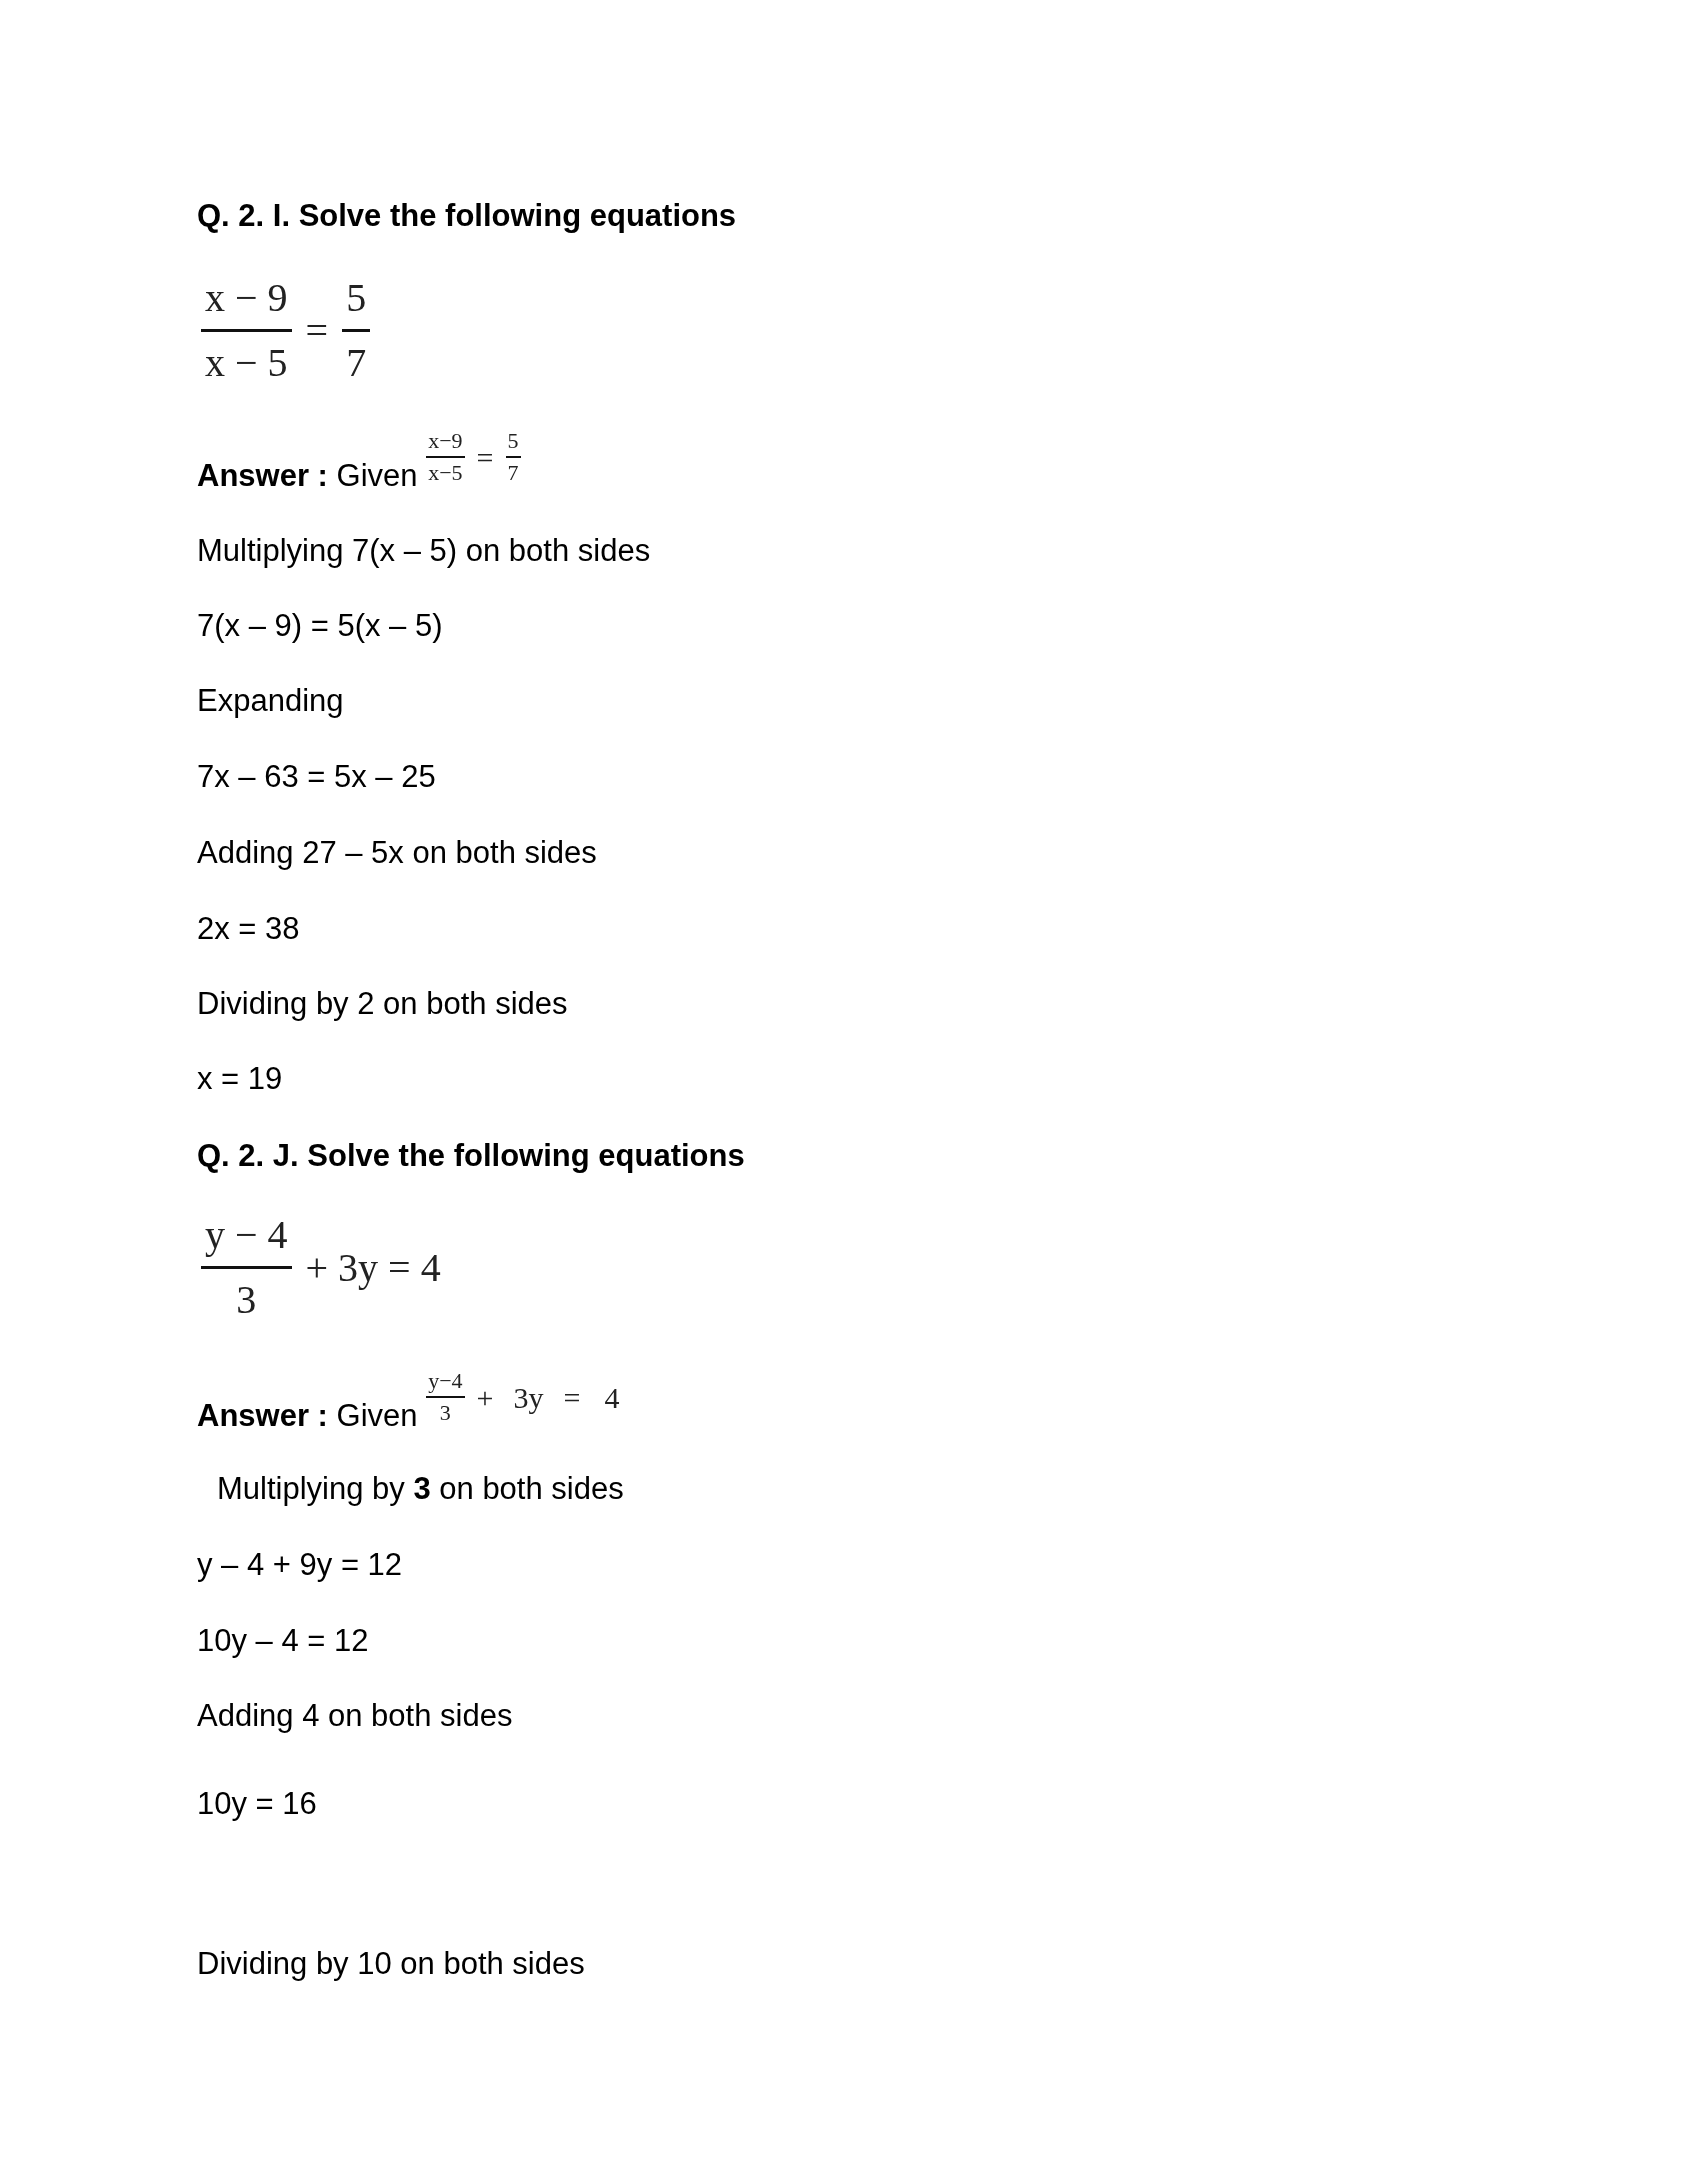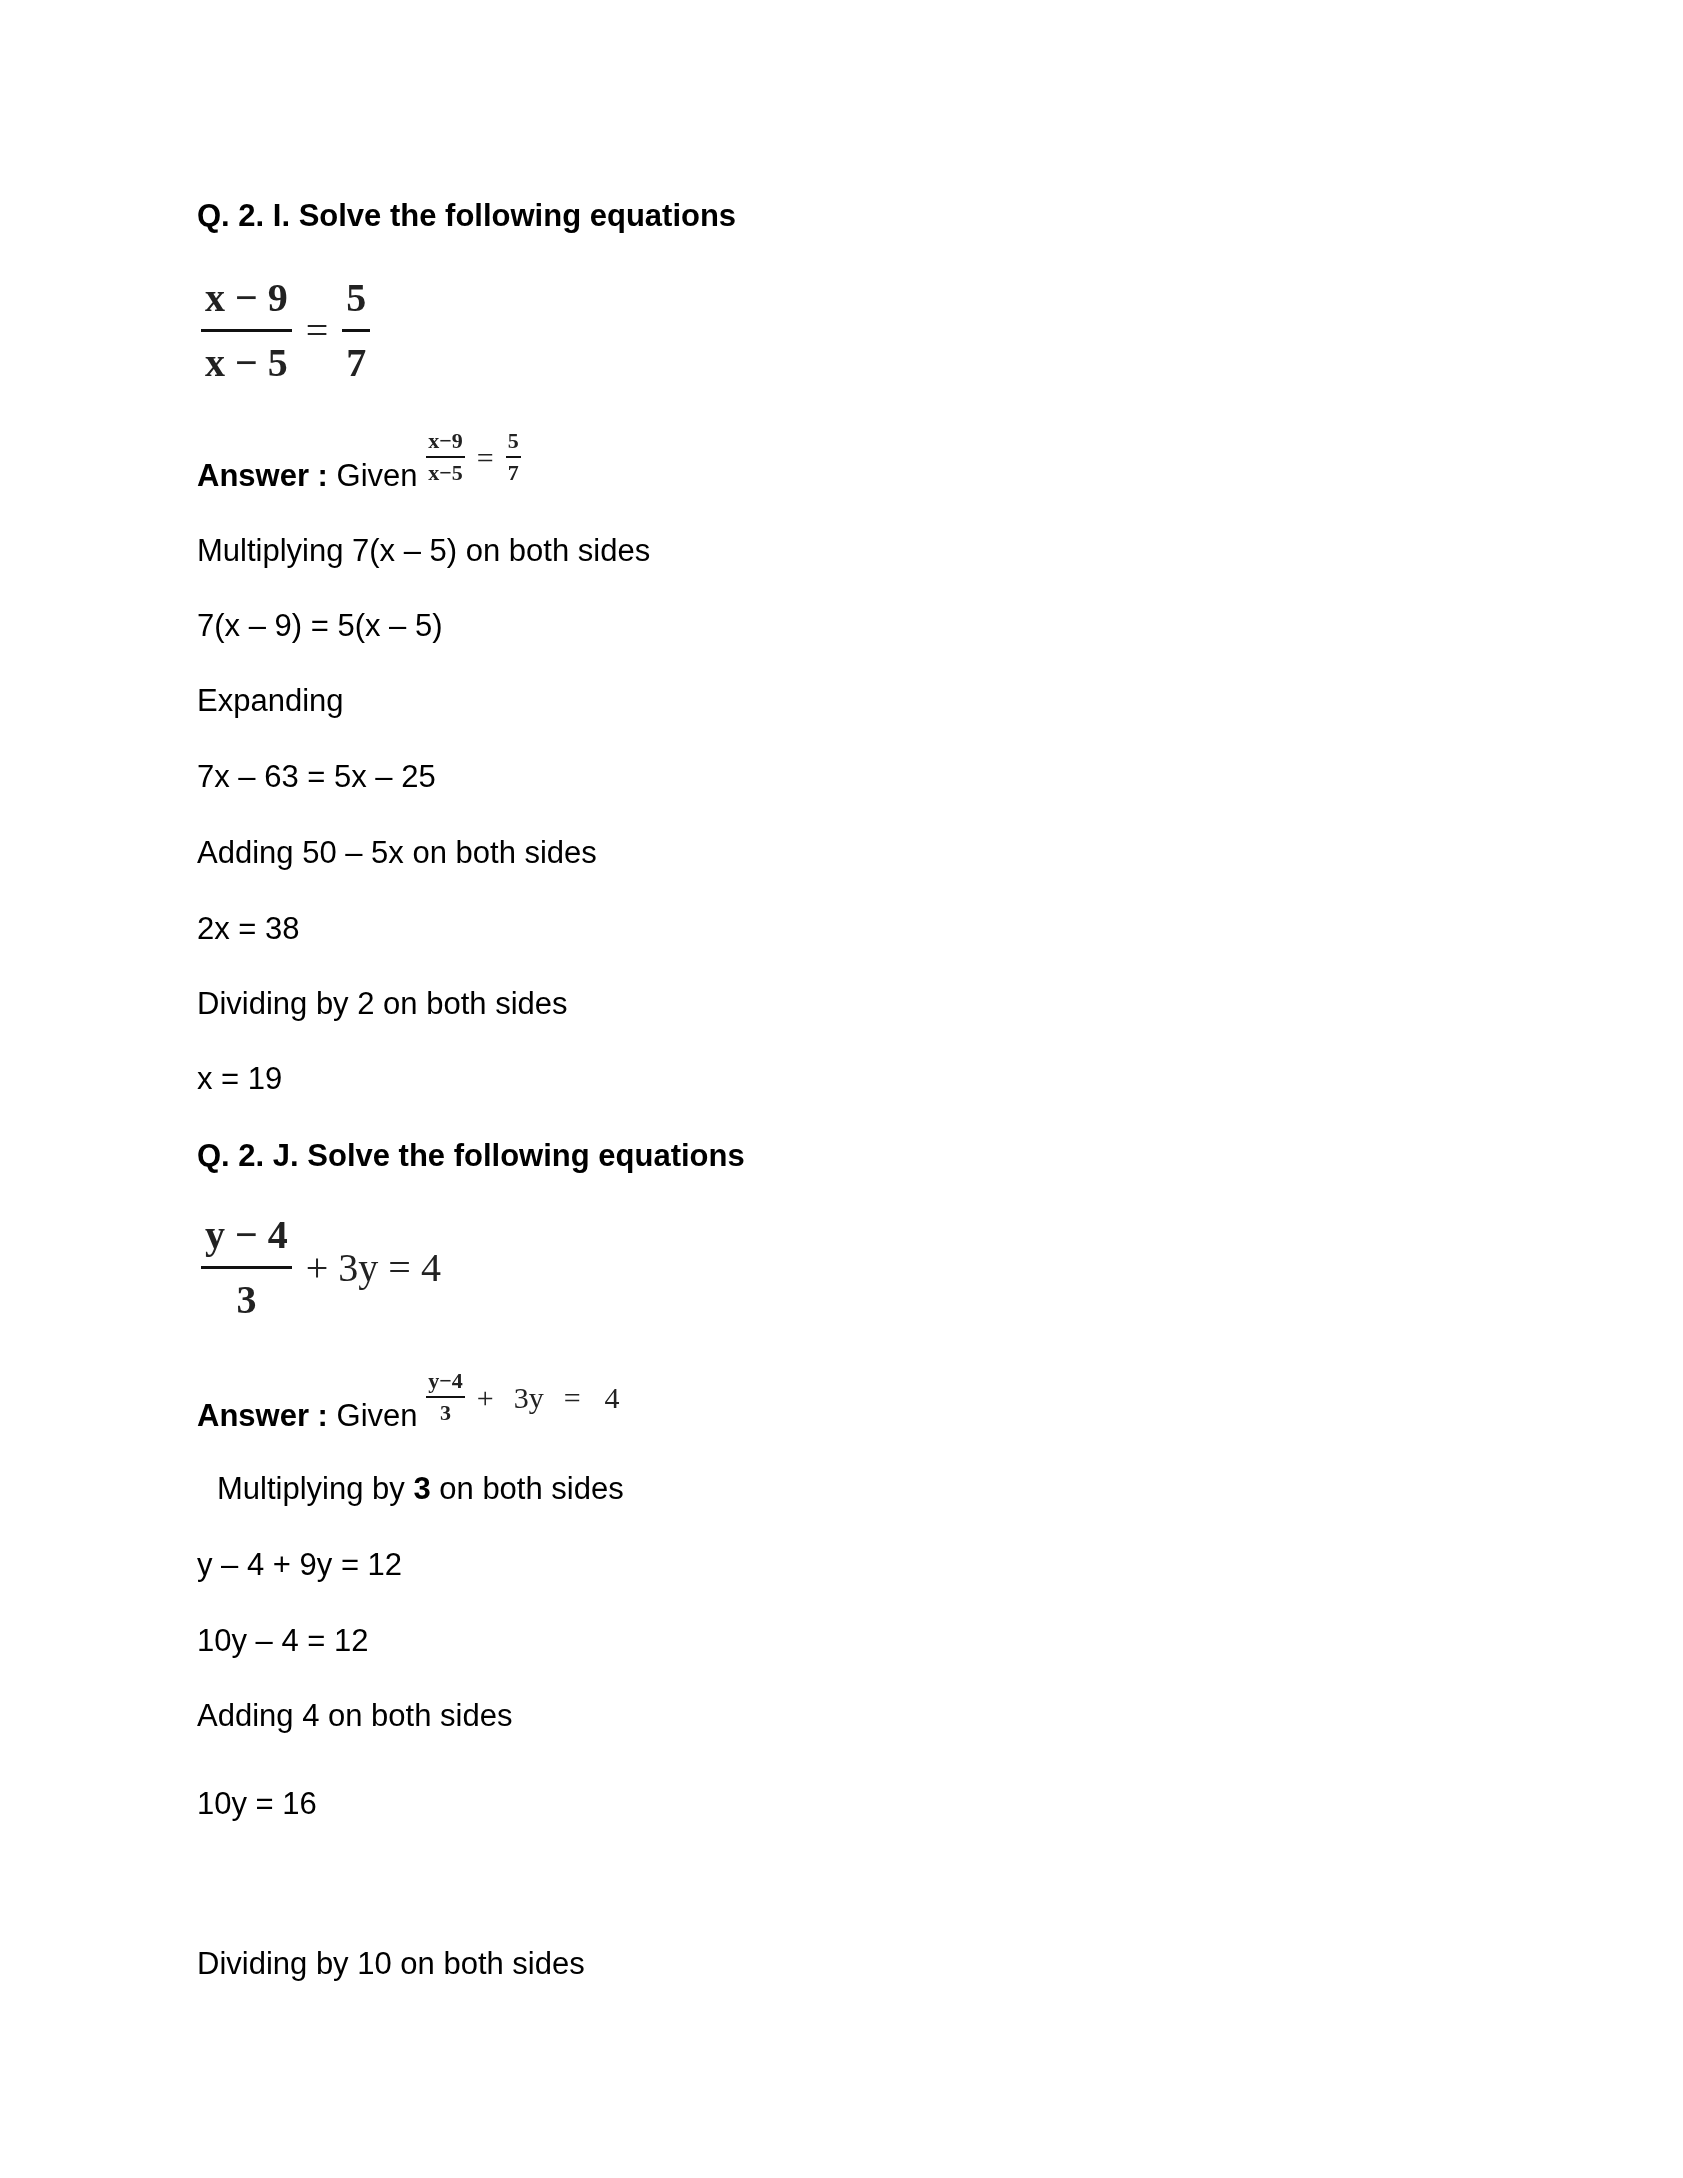--- a/index.html
+++ b/index.html
@@ -2,21 +2,21 @@
 <html><head>
   <meta charset="utf-8">
   <style>
     html, body { margin: 0; padding: 0; background: #ffffff; }
     body { width: 1683px; height: 2178px; position: relative; overflow: hidden;
            font-family: "Liberation Sans", sans-serif; color: #000; }
     .line { position: absolute; left: 197px; font-size: 31px; line-height: 36px; white-space: nowrap; }
     .heading { font-weight: bold; }
     .b { font-weight: bold; }
     .frac { display: inline-flex; flex-direction: column; align-items: center; vertical-align: middle; }
-    .frac .num, .frac .den { display: block; text-align: center; font-weight: bold; }
+    .frac .num, .frac .den { display: block; text-align: center; }
     .frac .bar { display: block; height: 2px; background: #111; width: 100%; }
     
     .big { position: absolute; left: 201px; font-family: "Liberation Serif", serif; font-size: 40px; color: #222; }
     .big .frac .num, .big .frac .den { padding: 0 4px; line-height: 50px; }
     .big .frac .bar { height: 3px; margin: 6px 0; }
     .big .op { display: inline-block; vertical-align: middle; margin: 0 14px; }
     
     .inl { font-family: "Liberation Serif", serif; font-size: 22px; color: #222; display: inline-block; vertical-align: middle; position: relative; }
     .inl .frac .num, .inl .frac .den { line-height: 24px; padding: 0 2px; }
     .inl .frac .bar { height: 2px; margin: 3px 0; }
@@ -52,21 +52,21 @@
       <span class="bar"></span>
       <span class="den">7</span>
     </span>
   </span>
 </div>
 
 <div class="line" style="top:533px;text-align:right;">Multiplying 7(x – 5) on both sides</div>
 <div class="line" style="top:608px;">7(x – 9) = 5(x – 5)</div>
 <div class="line" style="top:683px;">Expanding</div>
 <div class="line" style="top:759px;">7x – 63 = 5x – 25</div>
-<div class="line" style="top:835px;">Adding 50 – 5x on both sides</div>
+<div class="line" style="top:835px;">Adding 27 – 5x on both sides</div>
 <div class="line" style="top:911px;">2x = 38</div>
 <div class="line" style="top:986px;">Dividing by 2 on both sides</div>
 <div class="line" style="top:1061px;">x = 19</div>
 
 <div class="line heading" style="top:1138px;">Q. 2. J. Solve the following equations</div>
 
 <div class="big" style="top:1210px;">
   <span class="frac">
     <span class="num">y − 4</span>
     <span class="bar"></span>

